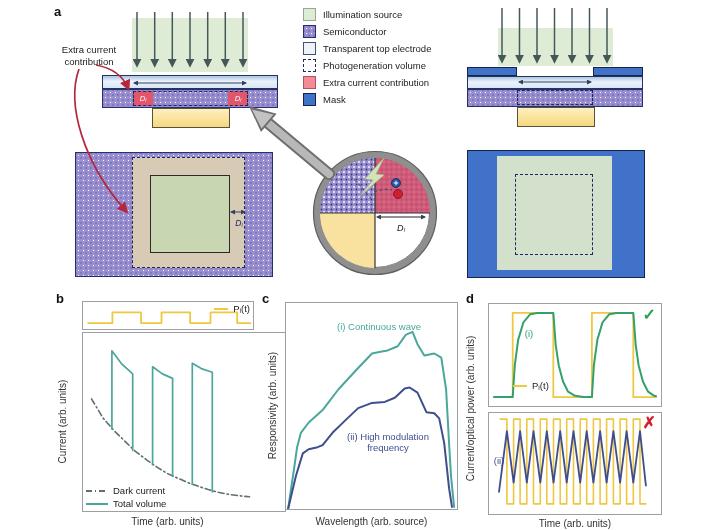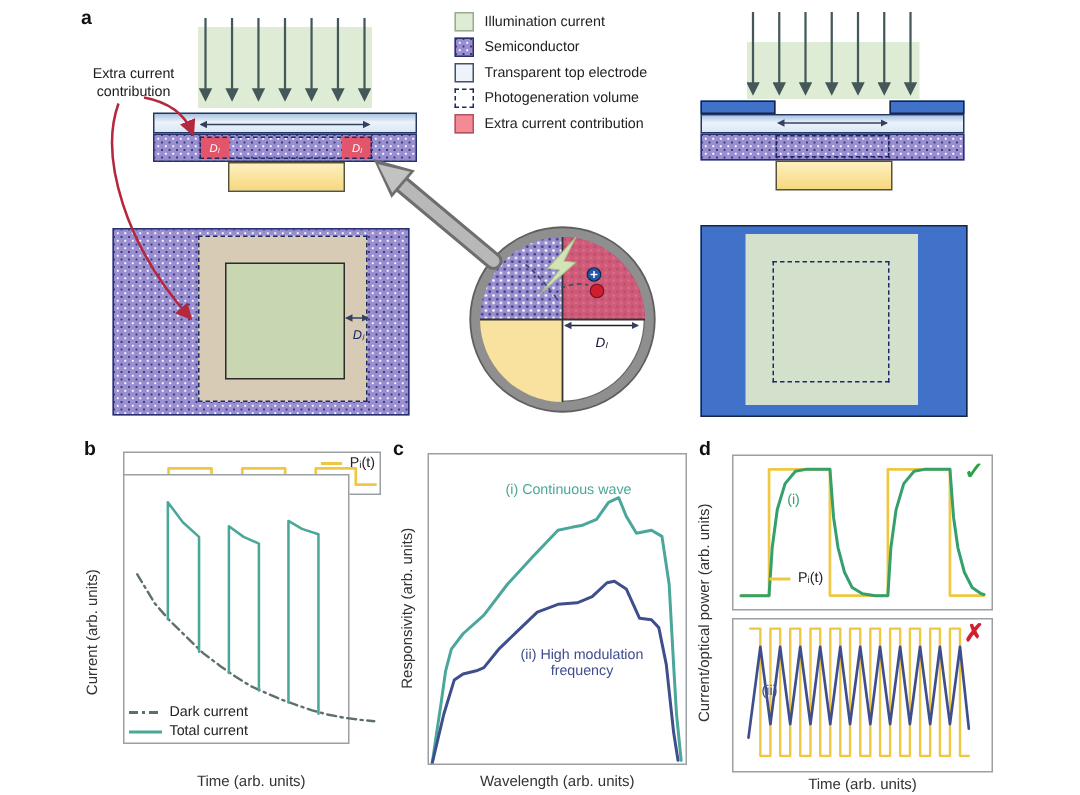--- a/index.html
+++ b/index.html
@@ -109,37 +109,41 @@
   <div class="abs tanbox dashedrect" style="left:132px;top:157px;width:113px;height:111px"></div>
   <div class="abs sagebox" style="left:150px;top:175px;width:80px;height:78px"></div>
   <svg class="abs" style="left:228px;top:206px" width="20" height="12">
     <line x1="3" y1="6" x2="17" y2="6" stroke="#33415e" stroke-width="1" marker-start="url(#msm)" marker-end="url(#msm)"></line>
   </svg>
   <div class="abs dl-dark" style="left:230px;top:219px;width:18px;text-align:center">Dₗ</div>
 
   <div class="abs legend" style="left:303px;top:6px">
     <div class="legrow">
         <div class="sw illumination"></div>
-        <span>Illumination current</span>
+        <span>Illumination source</span>
       </div>
     <div class="legrow">
         <div class="sw semiconductor"></div>
         <span>Semiconductor</span>
       </div>
     <div class="legrow">
         <div class="sw electrode-top"></div>
         <span>Transparent top electrode</span>
       </div>
     <div class="legrow">
         <div class="sw photogen"></div>
         <span>Photogeneration volume</span>
       </div>
     <div class="legrow">
         <div class="sw extra-current"></div>
         <span>Extra current contribution</span>
+      </div>
+    <div class="legrow">
+        <div class="sw mask"></div>
+        <span>Mask</span>
       </div>
   </div>
 
   <div class="abs illum" style="left:498px;top:28px;width:115px;height:38px"></div>
   <svg class="abs" style="left:498px;top:6px" width="116" height="62">
     <g stroke="#44585a" stroke-width="1.5">
       <line x1="4" y1="2" x2="4" y2="56" marker-end="url(#mgrn)"></line>
       <line x1="21.5" y1="2" x2="21.5" y2="56" marker-end="url(#mgrn)"></line>
       <line x1="39" y1="2" x2="39" y2="56" marker-end="url(#mgrn)"></line>
       <line x1="56.5" y1="2" x2="56.5" y2="56" marker-end="url(#mgrn)"></line>
@@ -204,70 +208,70 @@
   <div class="abs panel-letter" style="left:56px;top:291px">b</div>
   <div class="abs box" style="left:82px;top:301px;width:172px;height:29px">
     <svg id="chart-b-power" width="170" height="27" viewBox="0 0 170 27">
         <polyline points="5.1,21.1 29.4,21.1 29.4,10.3 58.0,10.3 58.0,21.1 78.5,21.1 78.5,10.3 107.1,10.3 107.1,21.1 127.5,21.1 127.5,10.3 154.2,10.3 154.2,21.1 167.4,21.1" fill="none" stroke="#eec843" stroke-width="1.8" stroke-linejoin="round" stroke-linecap="round"></polyline>
       </svg>
     <div class="abs plot-leg" style="right:3px;top:1px">
       <span class="legline"></span>
       <span class="it">Pᵢ(t)</span>
     </div>
   </div>
-  <div class="abs box" style="left:82px;top:316px;width:151px;height:180px">
+  <div class="abs box" style="left:82px;top:332px;width:204px;height:180px">
     <svg id="chart-b-current" width="169" height="178" viewBox="0 0 169 178">
         <polyline points="8.5,65.9 20.3,85.4 30.4,97.0 42.3,108.6 52.4,118.4 64.2,127.3 74.4,134.4 84.5,140.6 94.6,145.1 104.8,149.5 114.9,153.1 125.1,156.6 135.2,159.3 147.0,161.6 157.2,162.9 166.5,163.8" fill="none" stroke="#5f6f6f" stroke-width="1.6" stroke-dasharray="6 3 1.5 3" stroke-linejoin="round" stroke-linecap="round"></polyline>
         <polyline points="28.9,95.8 28.9,17.8 38.9,31.2 49.7,40.9 49.7,117.5" fill="none" stroke="#4aa79a" stroke-width="1.7" stroke-linejoin="round" stroke-linecap="round"></polyline>
         <polyline points="69.6,131.7 69.6,33.8 79.4,40.9 89.6,45.4 89.6,143.3" fill="none" stroke="#4aa79a" stroke-width="1.7" stroke-linejoin="round" stroke-linecap="round"></polyline>
         <polyline points="109.3,151.3 109.3,30.3 118.3,35.6 129.3,39.2 129.3,158.8" fill="none" stroke="#4aa79a" stroke-width="1.7" stroke-linejoin="round" stroke-linecap="round"></polyline>
       </svg>
     <div class="abs" style="left:3px;top:151px">
       <div class="plot-leg" style="height:13px">
         <span class="mk dashdot"></span>
         <span>Dark current</span>
       </div>
       <div class="plot-leg" style="height:13px">
         <span class="mk teal"></span>
-        <span>Total current</span>
+        <span>Total volume</span>
       </div>
     </div>
   </div>
   <div class="abs lbl vlabel" style="left:7px;top:416px;width:110px;text-align:center">Current (arb. units)</div>
   <div class="abs lbl center" style="left:82px;top:516px;width:171px">Time (arb. units)</div>
 
   <div class="abs panel-letter" style="left:262px;top:291px">c</div>
   <div class="abs box" style="left:285px;top:302px;width:173px;height:208px">
     <svg id="chart-c" width="171" height="206" viewBox="0 0 171 206">
         <polyline points="2.1,206.0 5.1,185.4 7.9,166.9 11.1,144.2 14.9,129.8 22.7,119.5 36.6,107.1 52.3,86.5 69.3,68.0 86.0,50.5 95.8,48.4 101.7,47.4 111.7,43.3 119.7,31.9 126.5,28.8 131.5,41.2 138.3,52.5 148.3,50.5 155.3,54.6 160.1,86.5 163.3,144.2 165.0,173.0 168.1,203.9" fill="none" stroke="#4aa79a" stroke-width="2" stroke-linejoin="round" stroke-linecap="round"></polyline>
         <polyline points="2.1,206.0 6.0,189.5 9.9,173.0 16.8,150.4 22.7,146.3 31.6,144.2 36.6,142.1 46.5,129.8 59.3,117.4 72.2,105.1 86.0,99.9 98.8,98.9 108.8,94.8 118.7,85.5 123.6,84.5 131.5,89.6 140.4,109.2 148.3,110.2 153.2,115.4 158.2,140.1 163.1,185.4 166.0,203.9" fill="none" stroke="#3f4e8d" stroke-width="2" stroke-linejoin="round" stroke-linecap="round"></polyline>
       </svg>
     <div class="curve-label teal-t" style="left:38px;top:18px;width:110px">(i) Continuous wave</div>
     <div class="curve-label navy-t" style="left:42px;top:128px;width:120px">(ii) High modulation frequency</div>
   </div>
   <div class="abs lbl vlabel" style="left:212px;top:400px;width:120px;text-align:center">Responsivity (arb. units)</div>
-  <div class="abs lbl center" style="left:285px;top:516px;width:173px">Wavelength (arb. units)</div>
+  <div class="abs lbl center" style="left:285px;top:516px;width:173px">Wavelength (arb. source)</div>
 
   <div class="abs panel-letter" style="left:466px;top:291px">d</div>
   <div class="abs box" style="left:488px;top:303px;width:174px;height:104px">
     <svg id="chart-d-top" width="172" height="102" viewBox="0 0 172 102">
         <polyline points="5.0,93.1 23.7,93.1 23.7,8.9 64.3,8.9 64.3,93.1 102.9,93.1 102.9,8.9 144.3,8.9 144.3,93.1 167.0,93.1" fill="none" stroke="#eec843" stroke-width="1.8" stroke-linejoin="round" stroke-linecap="round"></polyline>
         <polyline points="5.0,93.1 23.7,93.1 25.8,61.2 29.2,35.7 34.4,18.4 41.3,10.2 48.2,8.9 64.3,8.9 66.7,40.8 69.7,61.2 74.0,77.5 79.1,87.7 86.0,91.8 94.6,93.1 102.9,93.1 104.9,61.2 108.4,35.7 113.5,18.4 120.4,10.2 127.3,8.9 144.3,8.9 146.7,40.8 149.6,61.2 153.9,77.5 159.1,87.7 165.1,91.8 167.0,92.3" fill="none" stroke="#35a06b" stroke-width="2" stroke-linejoin="round" stroke-linecap="round"></polyline>
       </svg>
     <div class="curve-label green-t" style="left:30px;top:24px;width:20px">(i)</div>
     <div class="abs plot-leg" style="left:24px;top:76px">
       <span class="legline"></span>
       <span class="it">Pᵢ(t)</span>
     </div>
     <div class="abs verdict ok" style="right:5px;top:3px">✓</div>
   </div>
   <div class="abs box" style="left:488px;top:412px;width:174px;height:103px">
     <svg id="chart-d-bottom" width="172" height="101" viewBox="0 0 172 101">
         <polyline points="11.2,6.1 17.9,6.1 17.9,90.9 24.6,90.9 24.6,6.1 31.1,6.1 31.1,90.9 37.8,90.9 37.8,6.1 44.5,6.1 44.5,90.9 51.3,90.9 51.3,6.1 57.8,6.1 57.8,90.9 64.5,90.9 64.5,6.1 71.2,6.1 71.2,90.9 77.7,90.9 77.7,6.1 84.5,6.1 84.5,90.9 91.2,90.9 91.2,6.1 97.7,6.1 97.7,90.9 104.4,90.9 104.4,6.1 111.1,6.1 111.1,90.9 117.6,90.9 117.6,6.1 124.4,6.1 124.4,90.9 131.1,90.9 131.1,6.1 137.6,6.1 137.6,90.9 144.3,90.9 144.3,6.1 151.0,6.1 151.0,90.9 156.9,90.9" fill="none" stroke="#eec843" stroke-width="1.6" stroke-linejoin="round" stroke-linecap="round"></polyline>
         <polyline points="10.0,78.8 17.9,18.2 24.6,69.7 31.1,18.2 37.8,69.7 44.5,18.2 51.3,69.7 57.8,18.2 64.5,69.7 71.2,18.2 77.7,69.7 84.5,18.2 91.2,69.7 97.7,18.2 104.4,69.7 111.1,18.2 117.6,69.7 124.4,18.2 131.1,69.7 137.6,18.2 144.3,69.7 151.0,18.2 156.9,72.7" fill="none" stroke="#3f4e8d" stroke-width="1.8" stroke-linejoin="round" stroke-linecap="round"></polyline>
       </svg>
-    <div class="curve-label navy-t" style="left:14px;top:42px;width:20px">(ii)</div>
+    <div class="curve-label navy-t" style="left:0;top:42px;width:20px">(ii)</div>
     <div class="abs verdict bad" style="right:5px;top:2px">✗</div>
   </div>
   <div class="abs lbl vlabel" style="left:380px;top:403px;width:180px;text-align:center">Current/optical power (arb. units)</div>
   <div class="abs lbl center" style="left:488px;top:518px;width:174px">Time (arb. units)</div>
 
 </div>
 
 </body></html>

